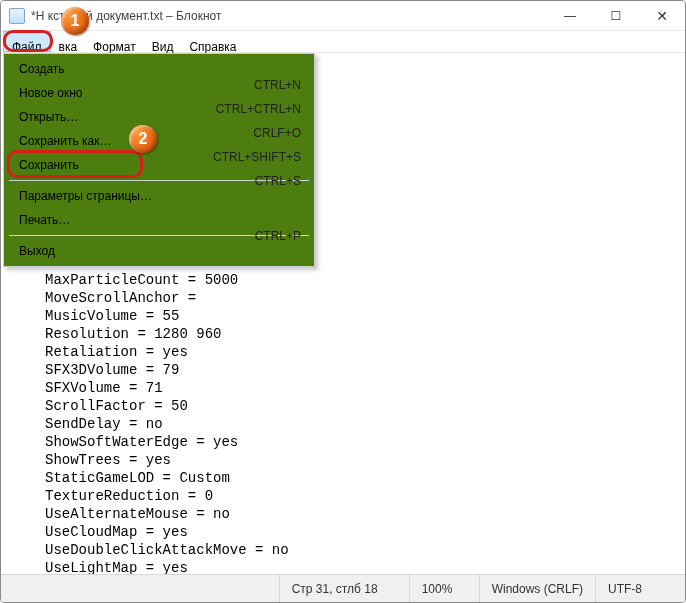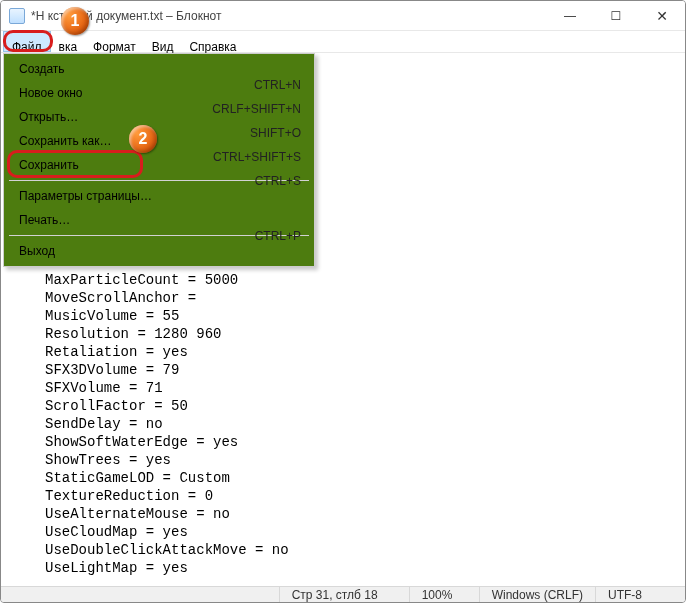--- a/index.html
+++ b/index.html
@@ -87,21 +87,21 @@
   .dd-item .lbl { flex: 1; }
   .dd-item .sc { color: #222; margin-top: 32px; }
   .dd-sep {
     height: 1px;
     background: #d2d2d2;
     margin: 3px 2px;
   }
   .statusbar {
     position: absolute;
     bottom: 0; left: 0; right: 0;
-    height: 16px;
+    height: 28px;
     background: #f0f0f0;
     border-top: 1px solid #d8d8d8;
     display: flex;
     align-items: center;
     font-size: 12px;
     color: #333;
   }
   .sb-spacer { flex: 1; }
   .sb-cell {
     padding: 0 12px;
@@ -180,25 +180,25 @@
 UseDoubleClickAttackMove = no
 UseLightMap = yes</div>
 
 <div class="dropdown">
   <div class="dd-item">
     <span class="lbl">Создать</span>
     <span class="sc">CTRL+N</span>
   </div>
   <div class="dd-item">
     <span class="lbl">Новое окно</span>
-    <span class="sc">CRLF+SHIFT+N</span>
+    <span class="sc">CTRL+CTRL+N</span>
   </div>
   <div class="dd-item">
     <span class="lbl">Открыть…</span>
-    <span class="sc">SHIFT+O</span>
+    <span class="sc">CRLF+O</span>
   </div>
   <div class="dd-item">
     <span class="lbl">Сохранить как…</span>
     <span class="sc">CTRL+SHIFT+S</span>
   </div>
   <div class="dd-item">
     <span class="lbl">Сохранить</span>
     <span class="sc">CTRL+S</span>
   </div>
   <div class="dd-sep"></div>

